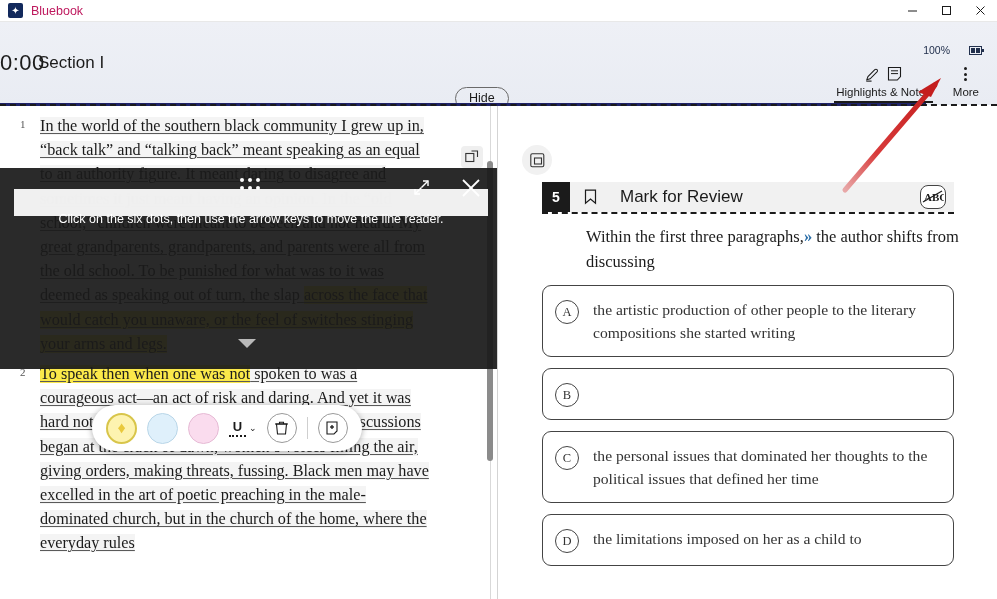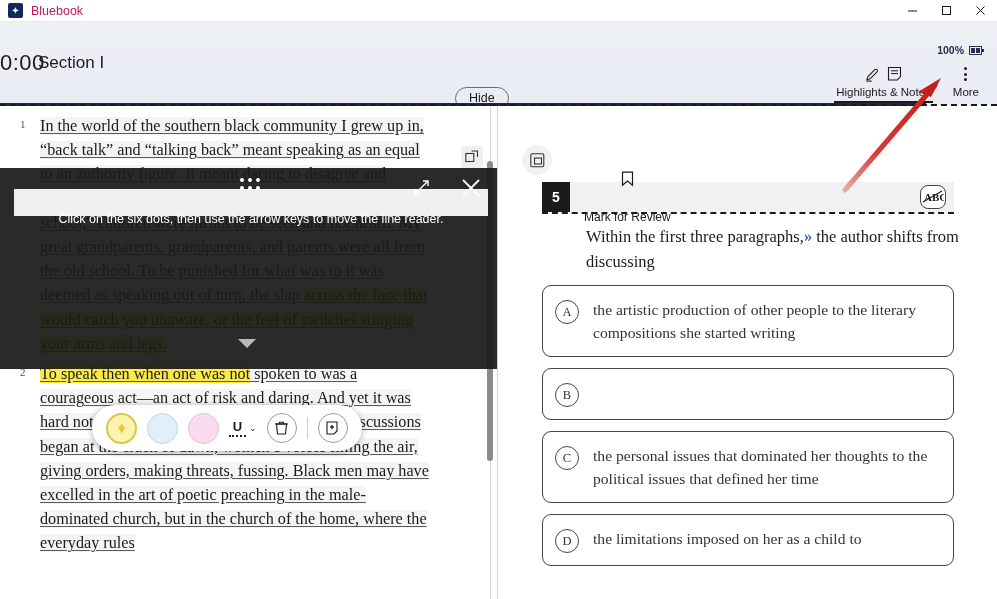--- a/index.html
+++ b/index.html
@@ -38,22 +38,22 @@
   .section-title {
     position: absolute; left: 38px; top: 31px;
     font-size: 17px; color: #1b1b1b; font-weight: 400;
   }
   .timer {
     position: absolute; left: 0; right: 0; top: 28px; text-align: left;
     font-size: 22px; color: #1b1b1b; letter-spacing: .5px;
   }
   .zoom-batt {
     position: absolute; right: 12px; top: 22px;
-    display: flex; align-items: center; gap: 5px;
-    font-size: 10.5px; color: #22304d; font-weight: bold;
+    display: flex; align-items: center; gap: 19px;
+    font-size: 10.5px; color: #22304d;
   }
   .batt-ico { display: block; }
   .hide-btn {
     position: absolute; left: 455px; top: 65px;
     height: 23px; padding: 0 13px; border: 1px solid #6a6a6a;
     border-radius: 12px; background: transparent;
     font-size: 12.5px; color: #1b1b1b; line-height: 21px;
   }
   .hdr-tools {
     position: absolute; right: 18px; top: 42px;
@@ -193,21 +193,21 @@
   }
   .q-bar {
     position: absolute; left: 44px; top: 76px; width: 412px; height: 30px;
     background: #f1f1f1; display: flex; align-items: center;
   }
   .q-num {
     width: 28px; height: 30px; background: #1b1b1b; color: #fff;
     display: flex; align-items: center; justify-content: center;
     font-size: 14px; font-weight: bold;
   }
-  .mark-review { display: flex; align-items: center; gap: 23px; margin-left: 14px; font-size: 12px; color: #1b1b1b; flex-direction: column; }
+  .mark-review { display: flex; align-items: center; gap: 23px; margin-left: 14px; font-size: 17px; color: #1b1b1b; }
   .abc-btn {
     position: absolute; right: 8px; top: 3px; width: 26px; height: 24px;
     border: 1px solid #444; border-radius: 8px; background: #fff;
     display: flex; align-items: center; justify-content: center;
   }
   .q-bar-dash {
     position: absolute; left: 44px; top: 106px; width: 412px; height: 0;
     border-top: 2px dashed #1b1b1b;
   }
   .q-stem {

